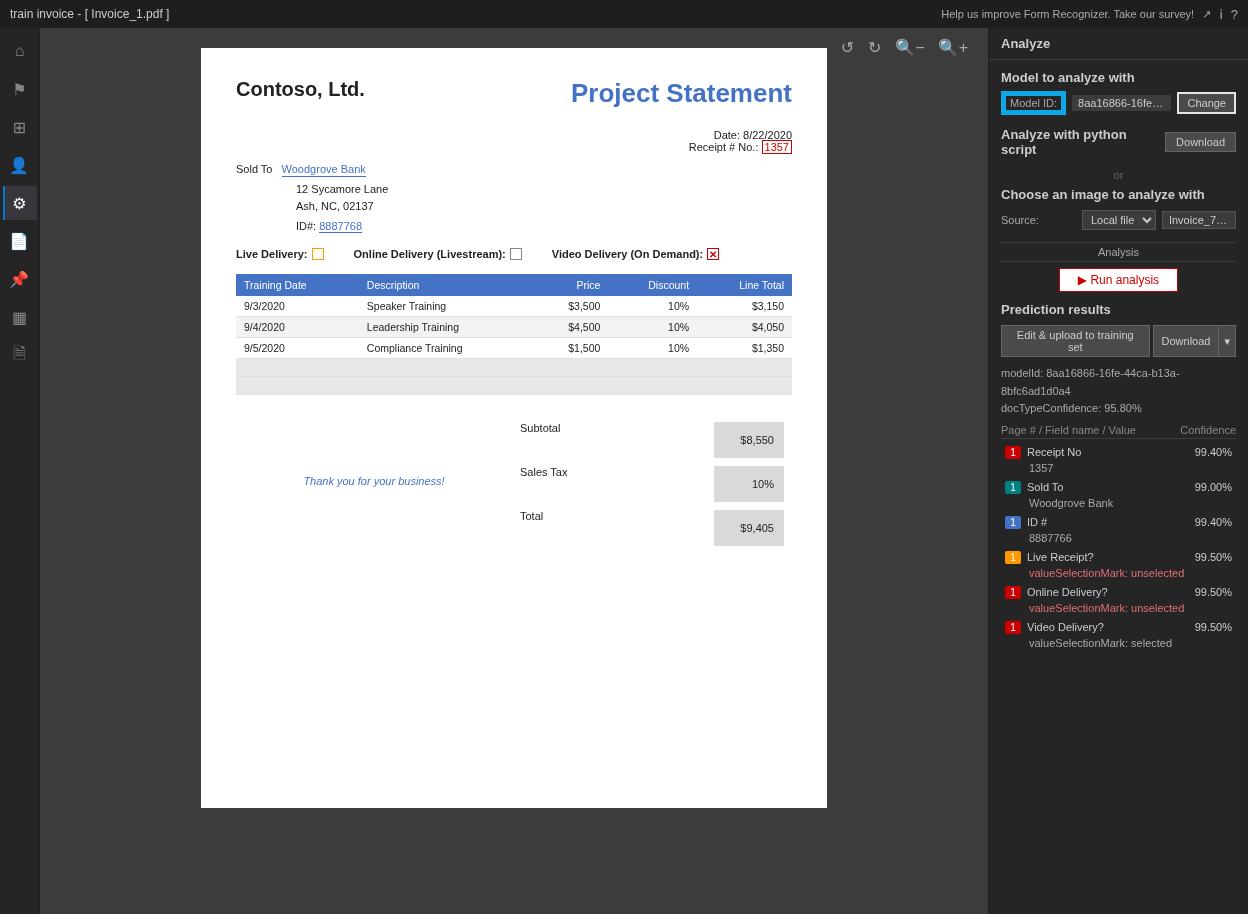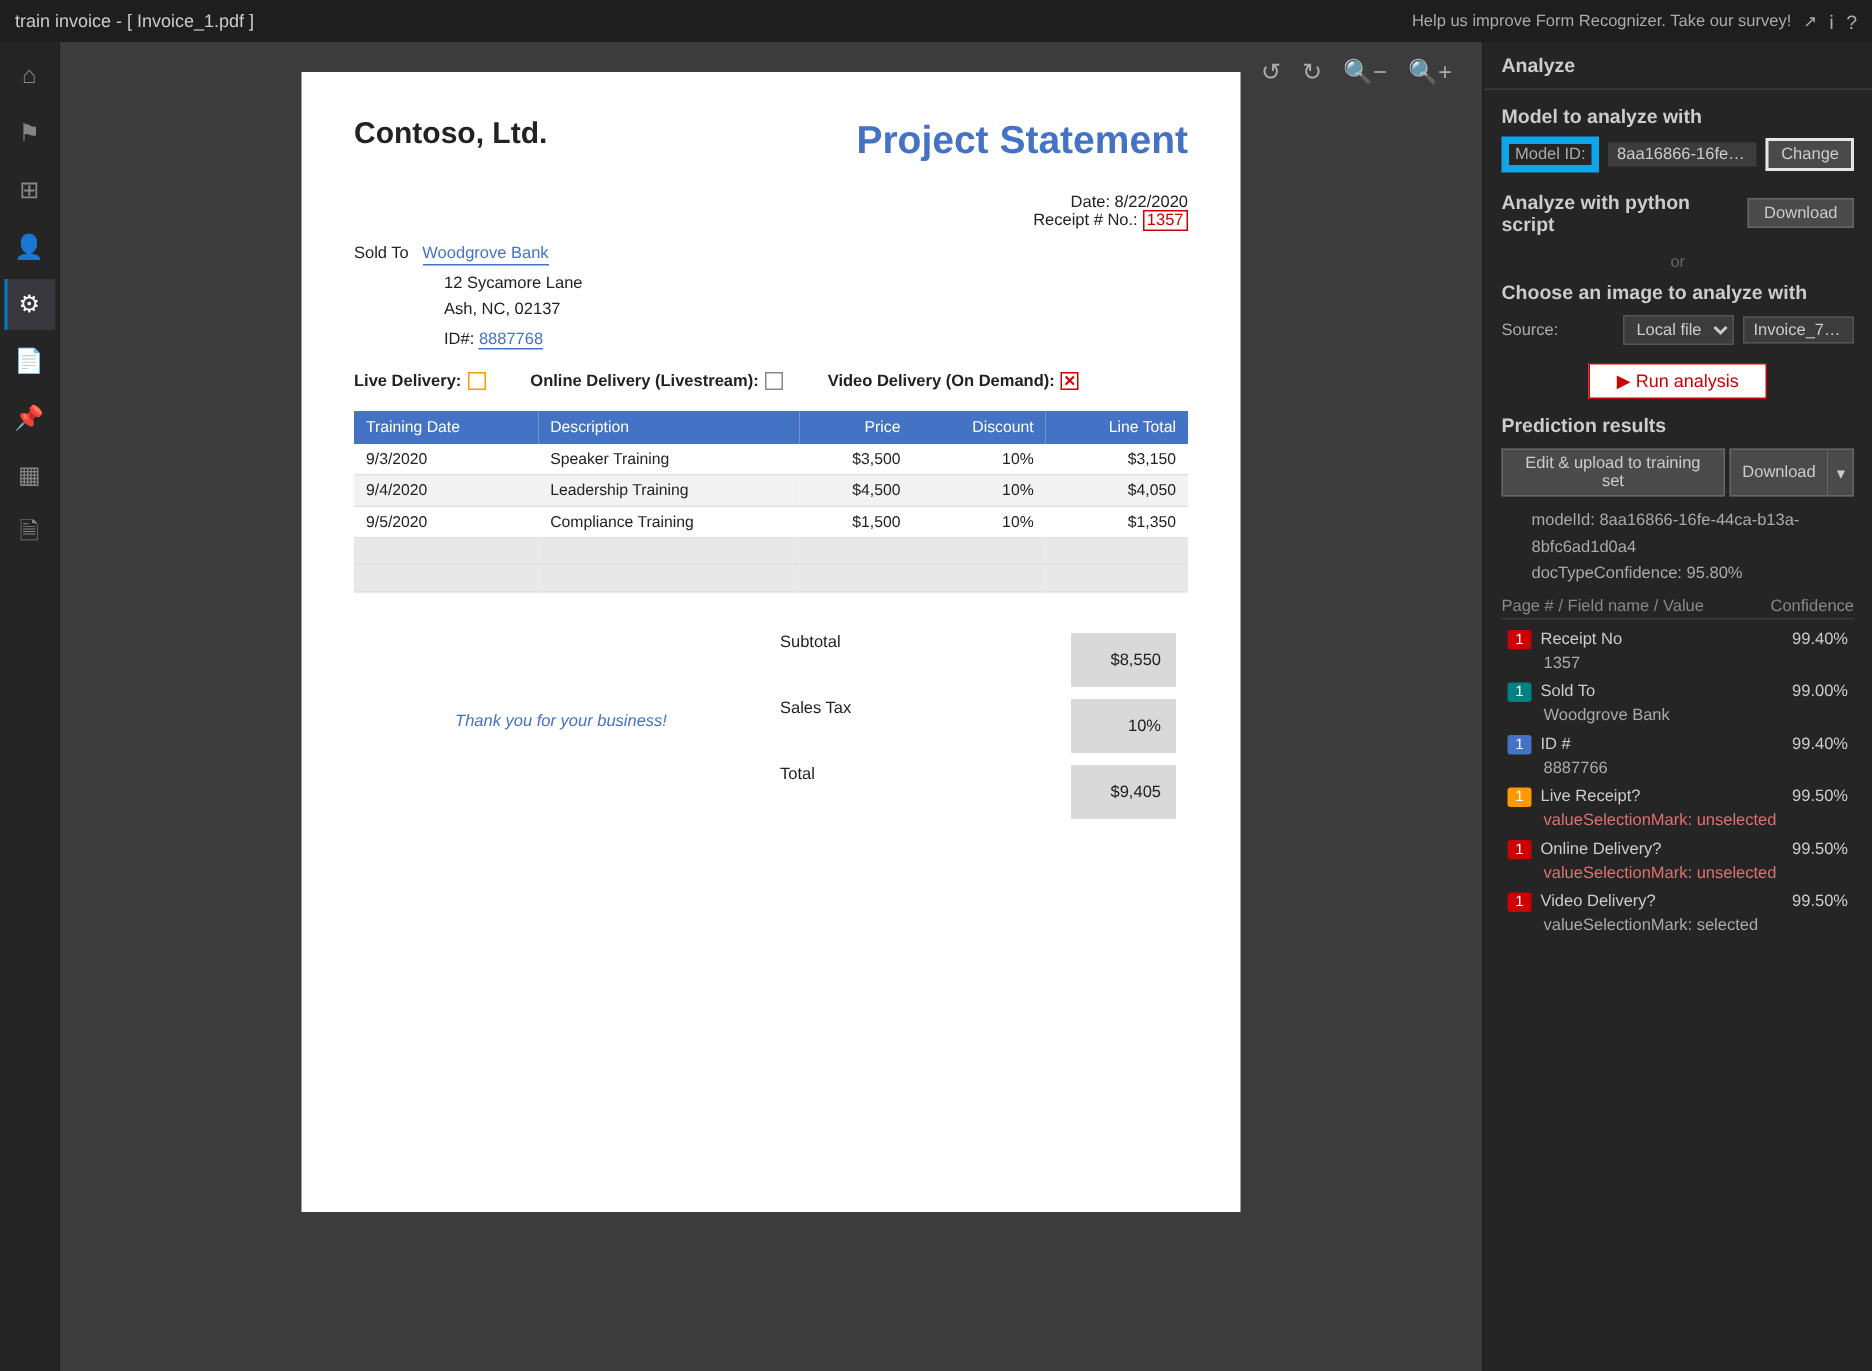--- a/index.html
+++ b/index.html
@@ -423,21 +423,20 @@
       padding: 3px 5px;
       font-size: 11px;
       cursor: pointer;
     }
 
     .model-info {
       font-size: 11px;
       color: #aaa;
       margin-bottom: 4px;
       line-height: 1.6;
-      margin-left: 20px;
     }
 
     .conf-table-header {
       display: flex;
       justify-content: space-between;
       font-size: 11px;
       color: #888;
       padding: 2px 0;
       border-bottom: 1px solid #3c3c3c;
       margin-bottom: 4px;
@@ -662,20 +661,21 @@
           <div class="choose-section-title">Choose an image to analyze with</div>
           <div class="source-row">
             <span class="source-label">Source:</span>
             <select class="source-select">
               <option>Local file</option>
             </select>
             <span class="source-file-input">Invoice_7.pdf</span>
           </div>
         </div>
 
+        <div class="analysis-label">Analysis</div>
         <button class="btn-run">▶ Run analysis</button>
 
         <div class="panel-section">
           <div class="prediction-title">Prediction results</div>
 
           <div class="pred-btn-row">
             <button class="btn-edit-upload">Edit &amp; upload to training set</button>
             <div class="btn-dl-split">
               <button class="btn-dl-main">Download</button>
               <button class="btn-dl-caret">▾</button>

